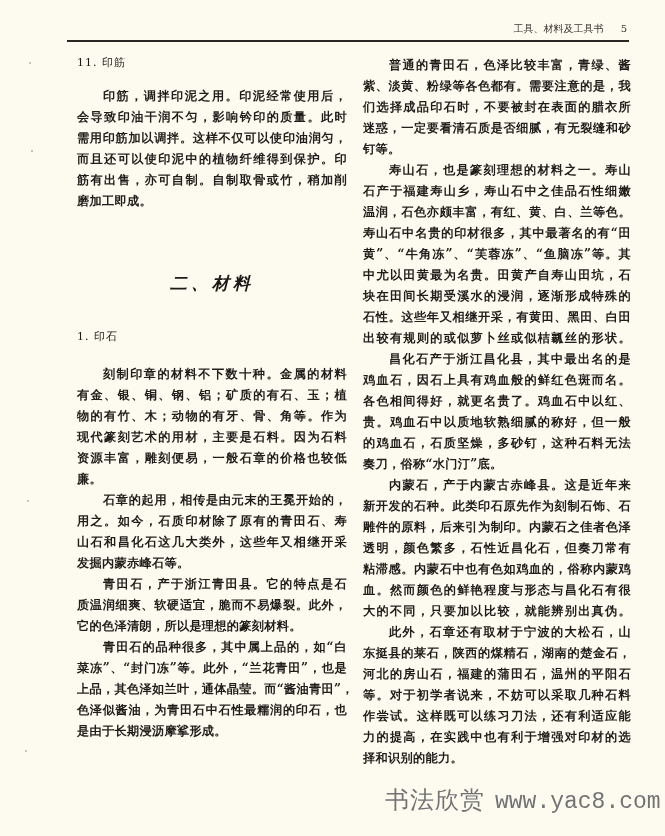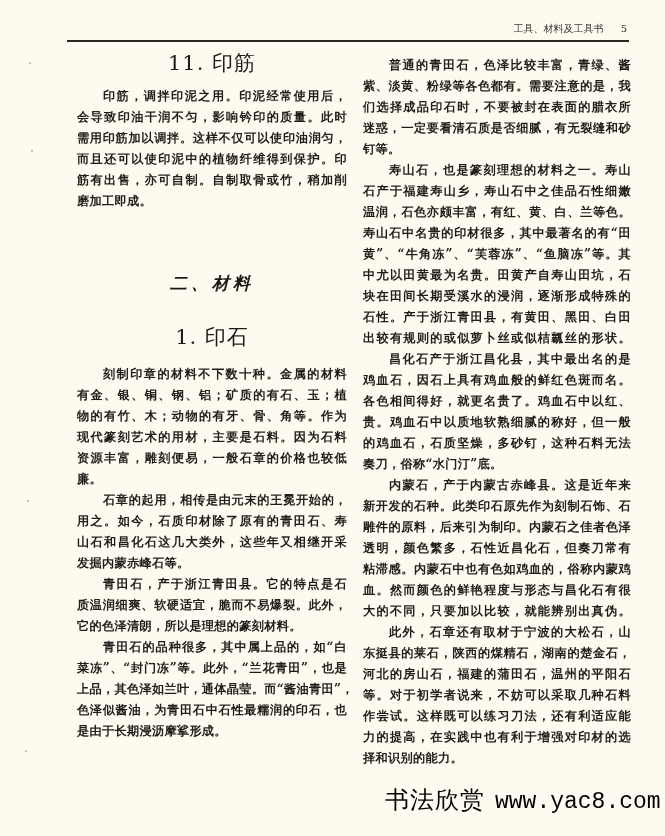--- a/index.html
+++ b/index.html
@@ -17,39 +17,38 @@
   }
   .running-header .title { margin-right: 14px; }
   .header-rule {
     position: absolute; left: 60px; top: 40px; width: 562px; height: 2px;
     background: #2a2622;
   }
   .col { position: absolute; }
   .col-left { left: 70px; top: 50px; width: 270px; }
   .col-right { left: 356px; top: 55px; width: 268px; }
   .h3 {
-    font-size: 21px; font-weight: normal; margin: 0; height: 26px; line-height: 26px;
+    font-size: 11px; font-weight: normal; margin: 0; height: 26px; line-height: 26px;
     letter-spacing: 1px;
-    text-align: center;
   }
   .h2 {
     font-size: 17px; text-align: center; margin: 0; letter-spacing: 4px;
     height: 26px; line-height: 26px; font-style: italic;
   }
   .line {
     font-size: 12.2px; line-height: 21px; height: 21px;
     white-space: nowrap; font-weight: bold; color: #201d1a;
     letter-spacing: 0.3px;
     text-align: justify; text-align-last: justify;
   }
   .line.last { text-align-last: left; }
   .line.indent { padding-left: 26px; }
   .watermark {
     position: absolute; left: 378px; top: 784px;
-    color: #000000; font-size: 24px; white-space: nowrap;
+    color: #737373; font-size: 24px; white-space: nowrap;
   }
   .watermark .wm-cn { font-family: "DejaVu Serif", serif; letter-spacing: 1px; }
   .watermark .wm-url { font-family: "Liberation Mono", monospace; font-size: 23px; margin-left: 10px; }
   .speck { position: absolute; width: 2px; height: 2px; background: #b8b2a6; border-radius: 1px; }
 </style>
 </head>
 <body>
 
 <div class="page">
 
@@ -114,21 +113,21 @@
       <div class="line last">钉等。</div>
     </div>
     <div>
       <div class="line indent">寿山石，也是篆刻理想的材料之一。寿山</div>
       <div class="line">石产于福建寿山乡，寿山石中之佳品石性细嫩</div>
       <div class="line">温润，石色亦颇丰富，有红、黄、白、兰等色。</div>
       <div class="line">寿山石中名贵的印材很多，其中最著名的有“田</div>
       <div class="line">黄”、“牛角冻”、“芙蓉冻”、“鱼脑冻”等。其</div>
       <div class="line">中尤以田黄最为名贵。田黄产自寿山田坑，石</div>
       <div class="line">块在田间长期受溪水的浸润，逐渐形成特殊的</div>
-      <div class="line">石性。产于浙江青田县，有黄田、黑田、白田</div>
+      <div class="line">石性。这些年又相继开采，有黄田、黑田、白田</div>
       <div class="line">出较有规则的或似萝卜丝或似桔瓤丝的形状。</div>
     </div>
     <div>
       <div class="line indent">昌化石产于浙江昌化县，其中最出名的是</div>
       <div class="line">鸡血石，因石上具有鸡血般的鲜红色斑而名。</div>
       <div class="line">各色相间得好，就更名贵了。鸡血石中以红、</div>
       <div class="line">贵。鸡血石中以质地软熟细腻的称好，但一般</div>
       <div class="line">的鸡血石，石质坚燥，多砂钉，这种石料无法</div>
       <div class="line last">奏刀，俗称“水门汀”底。</div>
     </div>

